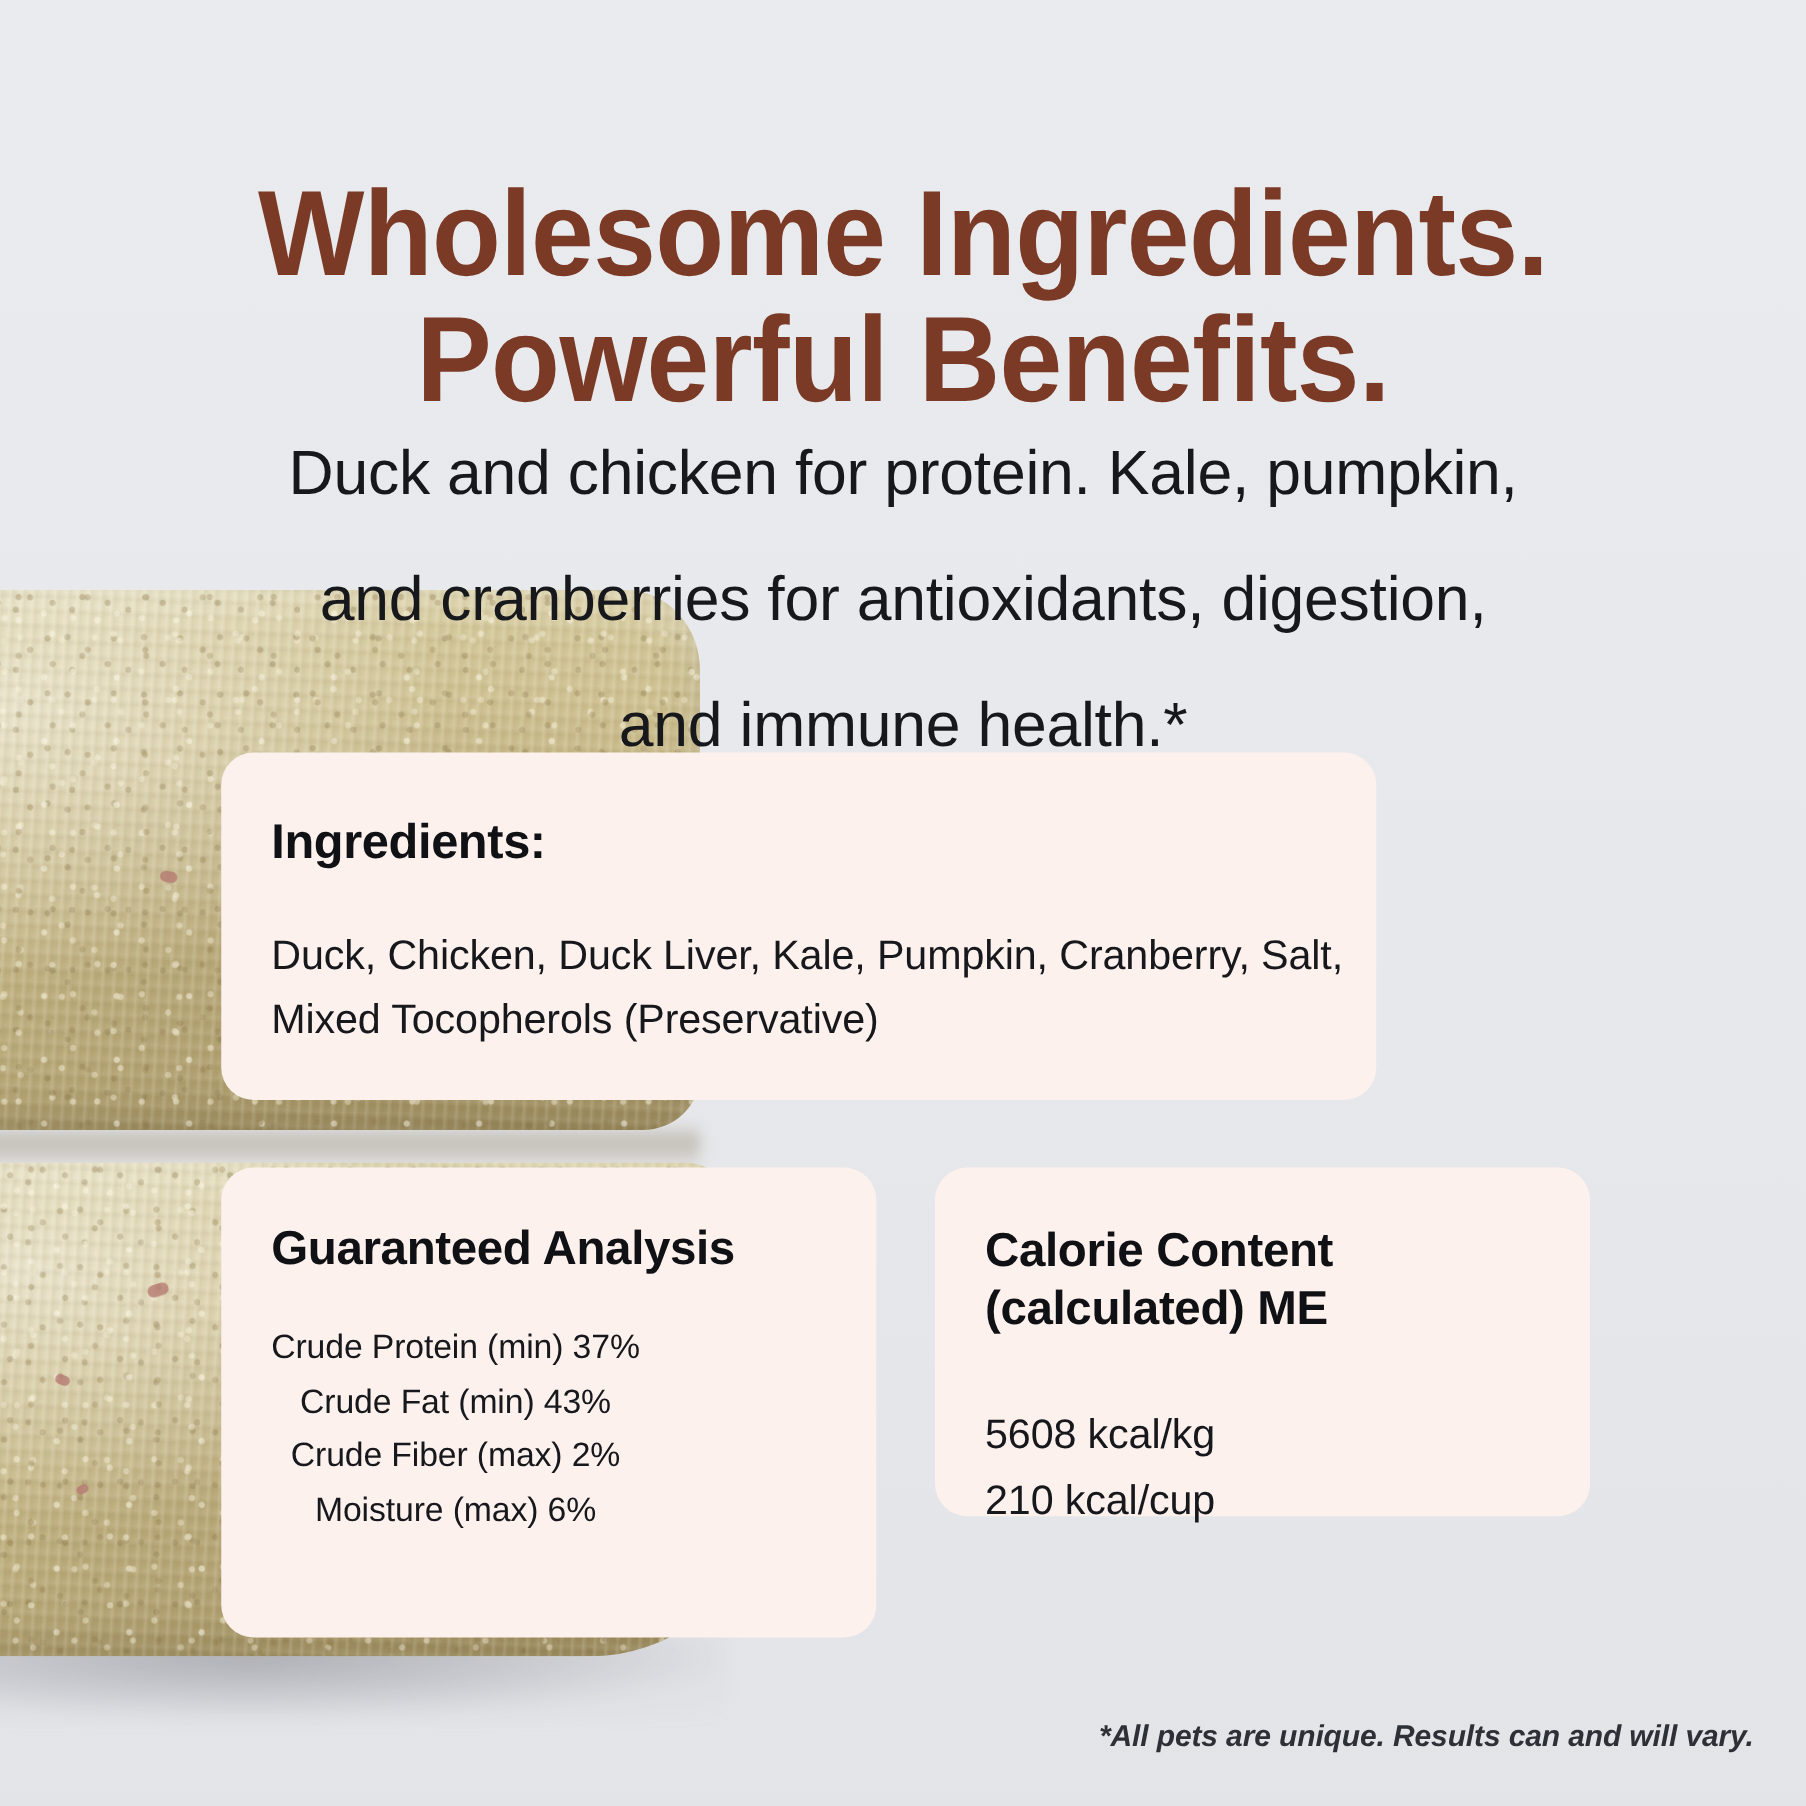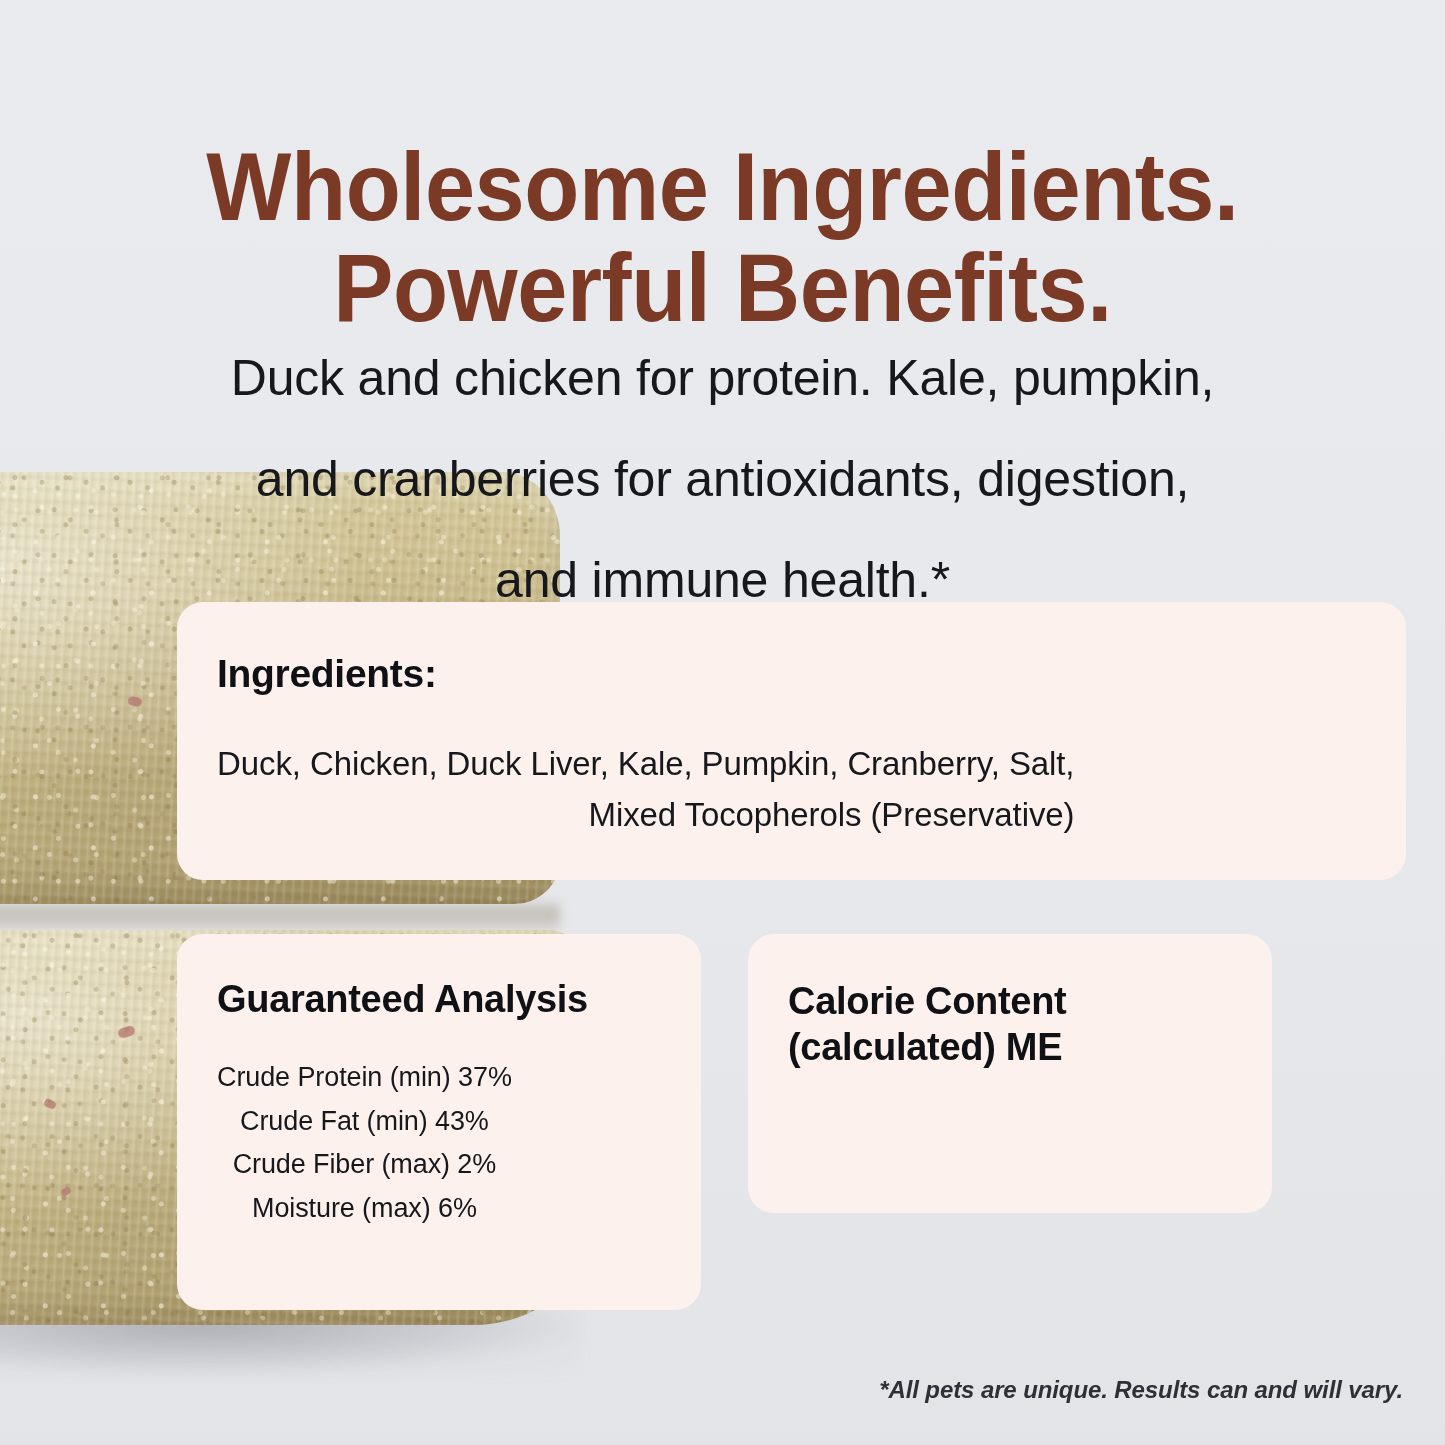--- a/index.html
+++ b/index.html
@@ -171,21 +171,21 @@
   
   .card {
     position: absolute;
     background: #fdf1ee;
     border-radius: 26px;
   }
 
   #card-ingredients {
     left: 177px;
     top: 602px;
-    width: 1229px;
+    width: 924px;
     height: 278px;
   }
   #card-analysis {
     left: 177px;
     top: 934px;
     width: 524px;
     height: 376px;
     text-align: center;
   }
   #card-calories {
@@ -211,21 +211,20 @@
   #ing-title {
     left: 40px;
     top: 50px;
     font-size: 39px;
   }
   #ing-body {
     left: 40px;
     top: 136px;
     font-size: 33px;
     line-height: 1.56;
-    text-align: right;
   }
   #ing-body div { white-space: nowrap; }
 
   #ga-title {
     left: 40px;
     top: 44px;
     font-size: 38px;
   }
   #ga-body {
     left: 40px;
@@ -307,17 +306,21 @@
       <div>Crude Fiber (max) 2%</div>
       <div>Moisture (max) 6%</div>
     </div>
   </section>
 
   <section class="card" id="card-calories">
     <div class="card-title" id="cal-title">
       <div>Calorie Content</div>
       <div>(calculated) ME</div>
     </div>
+    <div class="card-body" id="cal-body">
+      <div>5608 kcal/kg</div>
+      <div>210 kcal/cup</div>
+    </div>
   </section>
 
   <div id="footnote">*All pets are unique. Results can and will vary.</div>
 
 </div>
 
 </body></html>

